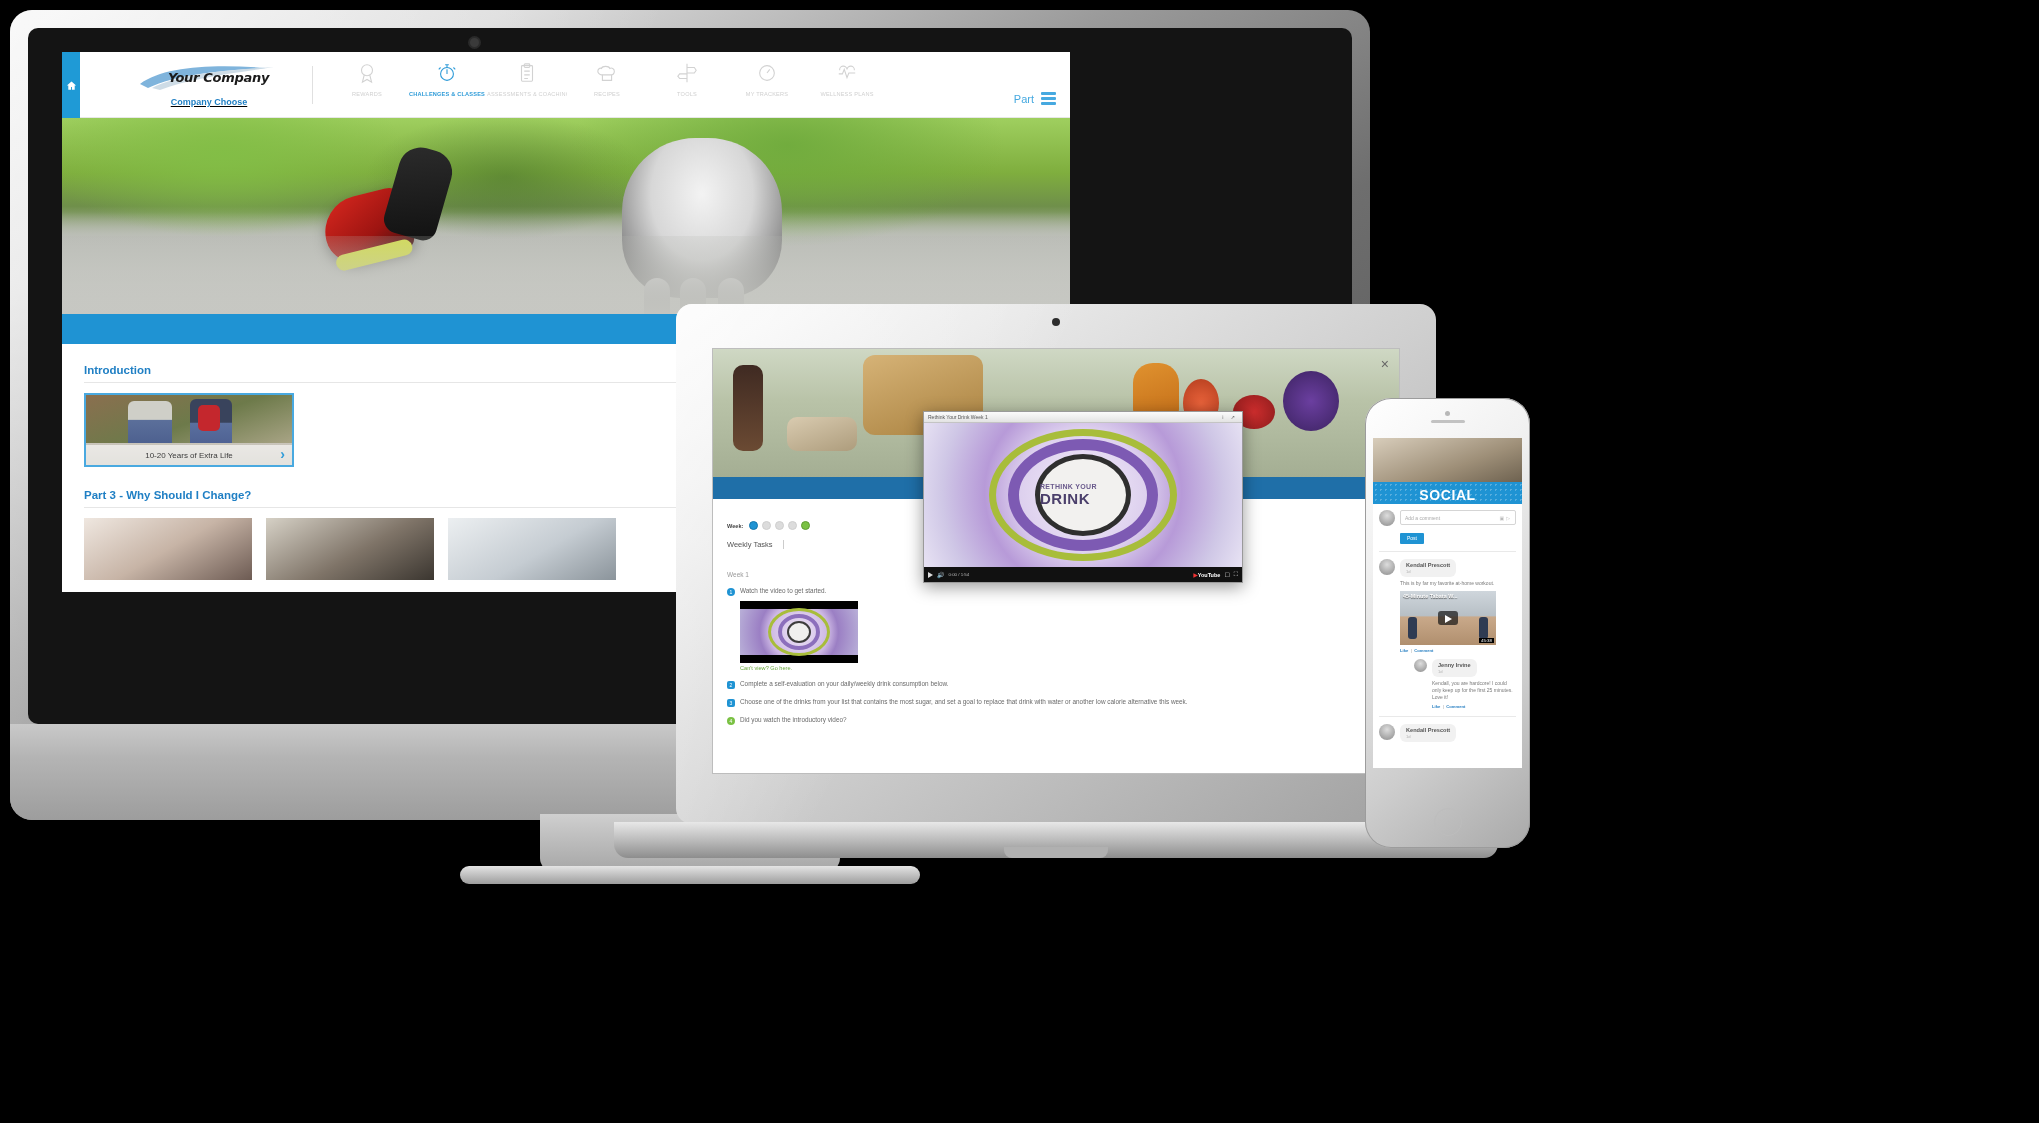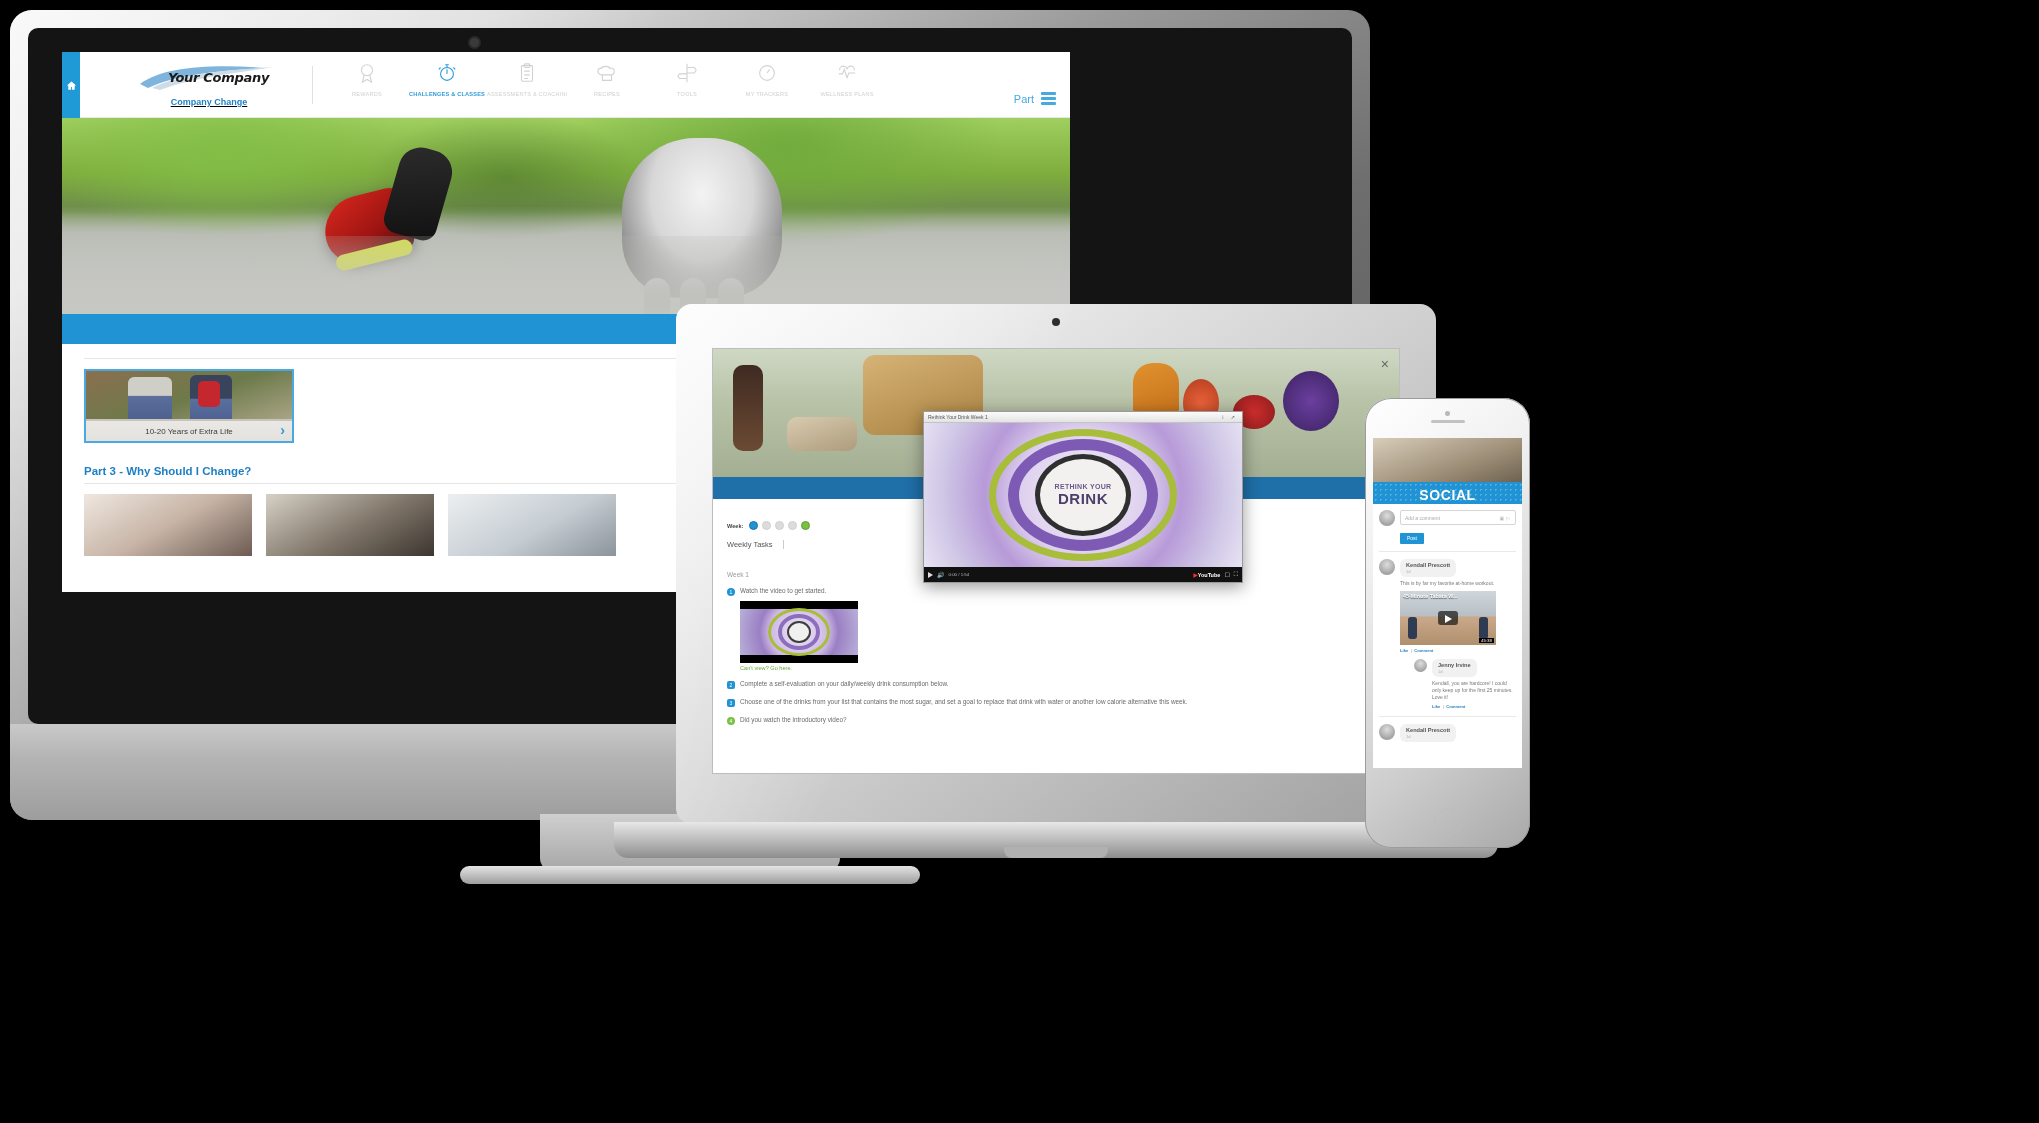--- a/index.html
+++ b/index.html
@@ -160,21 +160,21 @@
   .modal-tb .t { position:absolute; left:4px; top:2px; font-size:5px; color:#555; }
   .modal-tb .r { position:absolute; right:4px; top:2px; font-size:5px; color:#666; letter-spacing:3px; }
   .modal-vid { position:relative; height:144px;
     background:radial-gradient(circle at 50% 48%, #f4eefb 0%, #ddd0ee 36%, #b79ad8 56%, #cfc7e6 80%, #e8e3f4 100%); }
   .mv-ring-out { position:absolute; left:50%; top:50%; width:188px; height:132px; margin:-66px 0 0 -94px;
     border-radius:50%; border:7px solid #a8bd3a; }
   .mv-ring-mid { position:absolute; left:50%; top:50%; width:150px; height:112px; margin:-56px 0 0 -75px;
     border-radius:50%; border:11px solid #7d5ab3; }
   .mv-hub { position:absolute; left:50%; top:50%; width:96px; height:82px; margin:-41px 0 0 -48px;
     border-radius:50%; background:#f2f1ef; border:5px solid #2f2f2f;
-    display:flex; flex-direction:column; align-items:center; justify-content:center; }
+    display:flex; flex-direction:column; align-items:flex-start; justify-content:center; }
   .mv-hub .l1 { font-size:7px; color:#6a5a8c; font-weight:bold; letter-spacing:.3px; }
   .mv-hub .l2 { font-size:15px; color:#4b3f6b; font-weight:bold; letter-spacing:.5px; }
   .modal-ctl { height:15px; background:#111; position:relative; display:flex; align-items:center;
     padding:0 4px; gap:4px; }
   .modal-ctl .tri { width:0;height:0;border-left:5px solid #ddd;border-top:3.5px solid transparent;
     border-bottom:3.5px solid transparent; }
   .modal-ctl .spk { font-size:6px; color:#ddd; }
   .modal-ctl .time { font-size:4.4px; color:#bbb; }
   .modal-ctl .yt { margin-left:auto; font-size:5.5px; color:#fff; font-weight:bold; }
   .modal-ctl .yt b { color:#e33; }
@@ -252,21 +252,21 @@
           </div>
 
           <div class="brand">
             <div class="brand-swoosh">
               <svg viewBox="0 0 150 26">
                 <path d="M6 20 C30 2, 80 0, 132 4 C92 6, 44 10, 14 24 Z" fill="#7fb4dc"></path>
                 <path d="M18 24 C44 10, 92 6, 140 3 C100 9, 56 14, 26 26 Z" fill="#c6d6e2" opacity=".85"></path>
               </svg>
               <div class="brand-name">Your Company</div>
             </div>
-            <div class="brand-msg">Company Change</div>
+            <div class="brand-msg">Company Choose</div>
           </div>
 
           <div class="nav-div"></div>
 
           <div class="nav">
             <div class="nav-item">
               <svg viewBox="0 0 24 24">
                   <circle cx="12" cy="9" r="6"></circle>
                   <path d="M9 14 7 22l5-3 5 3-2-8"></path>
                 </svg>
@@ -335,20 +335,21 @@
             <div class="dogleg" style="left:96px"></div>
           </div>
           <div class="water"></div>
         </div>
 
         <div class="pagebar">
           <span>THERAPEUTIC LIFESTYLE CHANGE</span>
         </div>
 
         <div class="content">
+          <div class="sec-title">Introduction</div>
           <div class="hr"></div>
 
           <div class="card">
             <div class="card-people"></div>
             <div class="card-people2"></div>
             <div class="card-pack"></div>
             <div class="card-path"></div>
             <div class="card-cap">
               <span>10-20 Years of Extra Life</span>
             </div>

